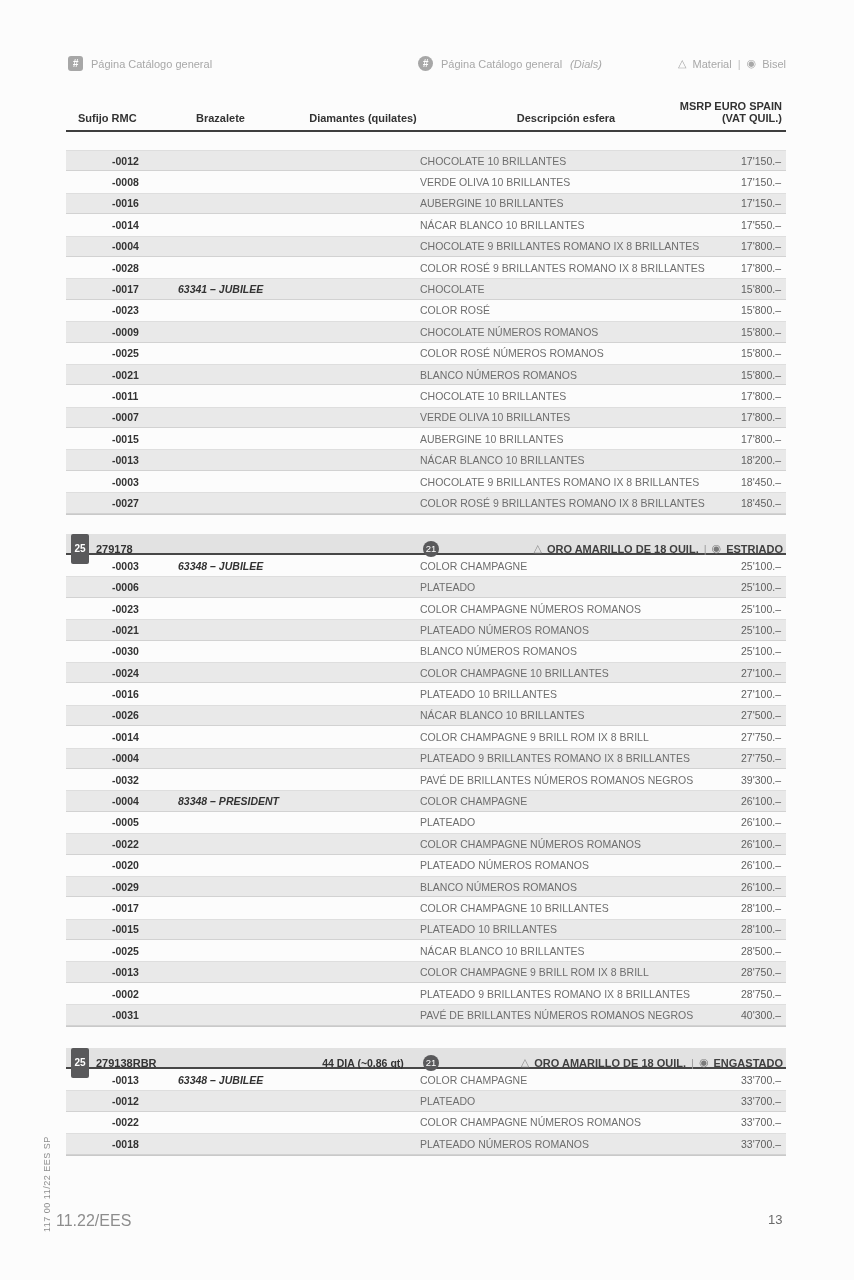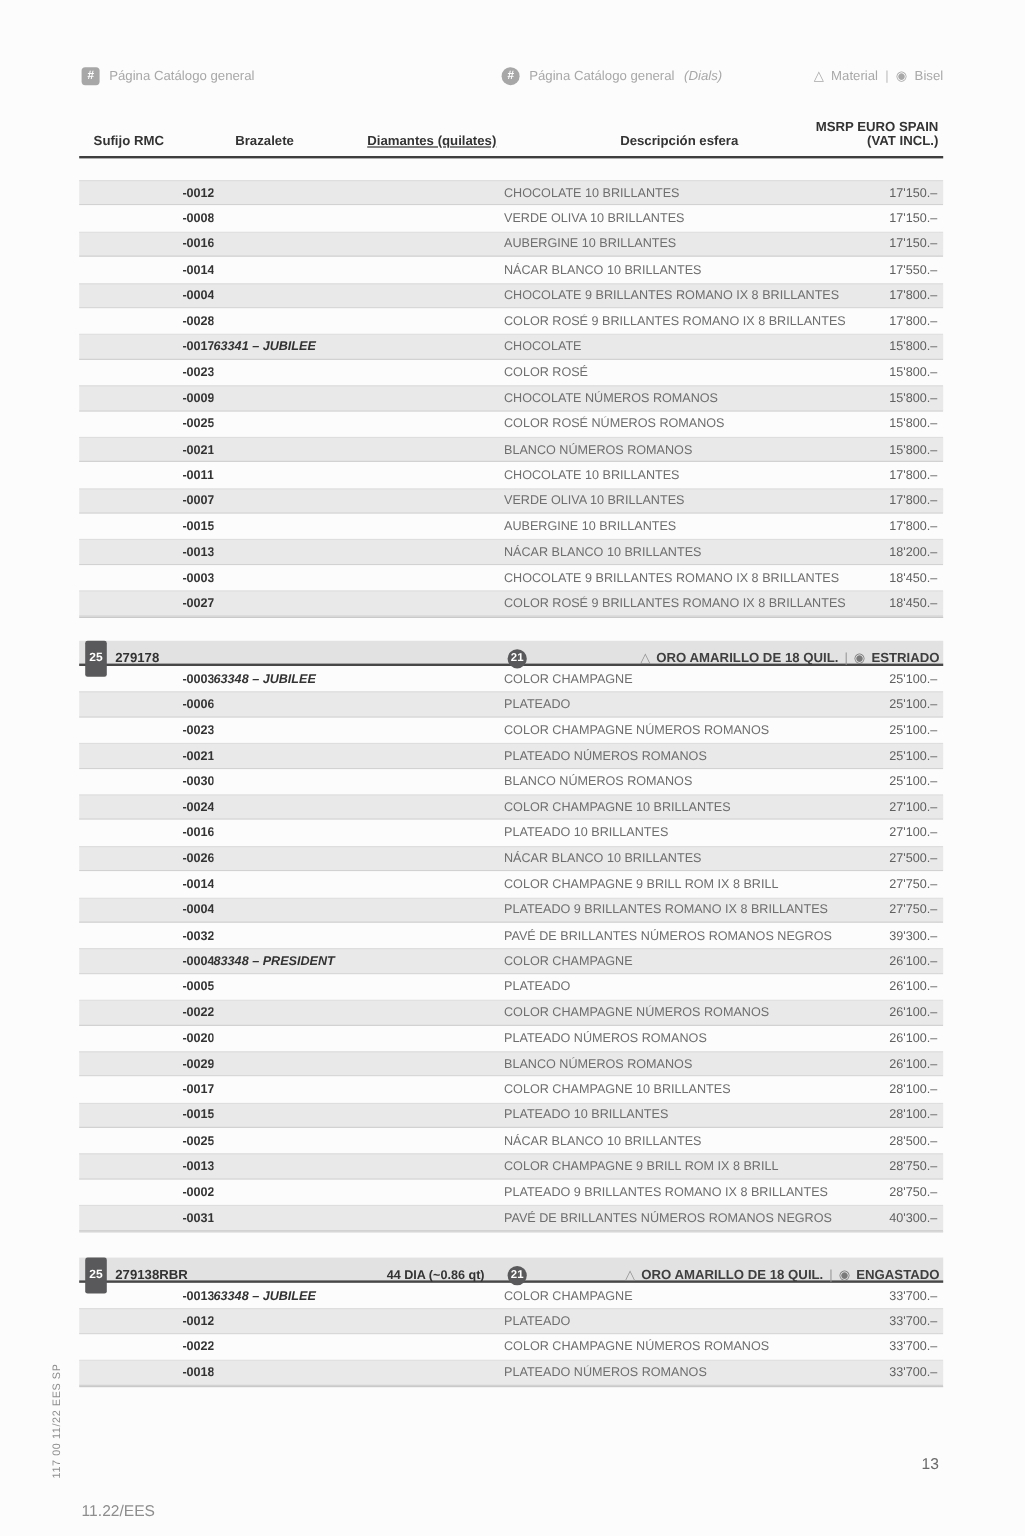--- a/index.html
+++ b/index.html
@@ -26,59 +26,59 @@
   
   .col-headers{
     position:absolute;top:92px;left:66px;width:720px;height:40px;
     border-bottom:2px solid #3e3e3e;
     display:grid;grid-template-columns:112px 128px 114px 292px 74px;
     align-items:end;padding-bottom:6px;
     font-size:11px;font-weight:bold;color:#333;
   }
   .ch-suffix{padding-left:12px;}
   .ch-bracelet{padding-left:18px;}
-  .ch-diamonds{text-decoration:underline;}
+  .ch-diamonds{text-align:center;}
   .ch-desc{text-align:center;}
   .ch-price{position:relative;height:100%;}
   .ch-price-inner{position:absolute;right:4px;bottom:0;text-align:right;line-height:12px;white-space:nowrap;}
 
   
   .table{position:absolute;top:150px;left:66px;width:720px;font-size:10.5px;}
   .group{border-bottom:1px solid #c9c9c9;}
   .group:nth-child(2){margin-top:19px;}
   .group:nth-child(3){margin-top:21px;}
   .row,.section-header{
     display:grid;grid-template-columns:112px 128px 114px 292px 74px;
     height:21.4px;align-items:center;
   }
   .row.stripe{background:#e9e9e9;box-shadow:inset 0 1px 0 #dedede, inset 0 -1px 0 #d2d2d2;}
   .cell{overflow:hidden;white-space:nowrap;}
-  .c-suffix{padding-left:46px;font-weight:bold;color:#333;margin-left:40px;}
+  .c-suffix{padding-left:46px;font-weight:bold;color:#333;}
   .c-bracelet{font-weight:bold;color:#333;font-style:italic;}
   .c-diamonds{text-align:center;}
   .c-description{color:#6e6e6e;}
   .c-price{text-align:right;padding-right:5px;color:#5f5f5f;}
 
   .section-header{background:#e2e2e2;border-bottom:2px solid #474747;}
   .sh-left{grid-column:1/3;display:flex;align-items:center;gap:7px;padding-left:5px;
     font-weight:bold;color:#333;font-size:11px;}
   .badge-square{width:18px;height:30px;background:#59595b;color:#fff;font-size:10px;font-weight:bold;
     display:inline-flex;align-items:center;justify-content:center;border-radius:2px;flex:0 0 auto;}
   .sh-dia{grid-column:3;text-align:center;font-weight:bold;color:#333;font-size:10.5px;white-space:nowrap;}
   .sh-right{grid-column:4/6;display:flex;align-items:center;padding:0 3px;}
   .badge-circle{width:16px;height:16px;border-radius:50%;background:#59595b;color:#fff;font-size:9.5px;
-    font-weight:bold;display:inline-flex;align-items:center;justify-content:center;flex:0 0 auto;}
+    font-weight:normal;display:inline-flex;align-items:center;justify-content:center;flex:0 0 auto;}
   .sh-matgrp{margin-left:auto;display:flex;align-items:center;gap:5px;font-weight:bold;color:#3f3f3f;
     font-size:11px;white-space:nowrap;}
   .icon-tri{color:#8f8f8f;font-weight:normal;font-size:11px;}
   .icon-target{color:#7a7a7a;font-weight:normal;font-size:11px;}
   .sep{color:#9a9a9a;font-weight:normal;}
 
   
-  .footer-left{position:absolute;left:68px;top:1212px;font-size:13px;color:#8d8d8d;margin-top:39px;}
+  .footer-left{position:absolute;left:56px;top:1212px;font-size:16px;color:#8d8d8d;}
   .footer-page{position:absolute;left:768px;top:1212px;font-size:13px;color:#6a6a6a;}
   .vertical-code{position:absolute;left:42px;top:1232px;transform:rotate(-90deg);
     transform-origin:left top;font-size:9px;color:#8d8d8d;white-space:nowrap;letter-spacing:0.5px;}
 </style>
 </head>
 <body>
 
 <div class="page">
 
   <div class="page-header">
@@ -101,21 +101,21 @@
   </div>
 
   <div class="col-headers">
     <div class="ch-suffix">Sufijo RMC</div>
     <div class="ch-bracelet">Brazalete</div>
     <div class="ch-diamonds">Diamantes (quilates)</div>
     <div class="ch-desc">Descripción esfera</div>
     <div class="ch-price">
       <div class="ch-price-inner">
         <span>MSRP EURO SPAIN</span><br>
-        <span>(VAT INCL.)</span>
+        <span>(VAT QUIL.)</span>
       </div>
     </div>
   </div>
 
   <div class="table">
       <div class="group">
         <div class="row stripe">
           <div class="cell c-suffix">-0012</div>
           <div class="cell c-bracelet"></div>
           <div class="cell c-diamonds"></div>

